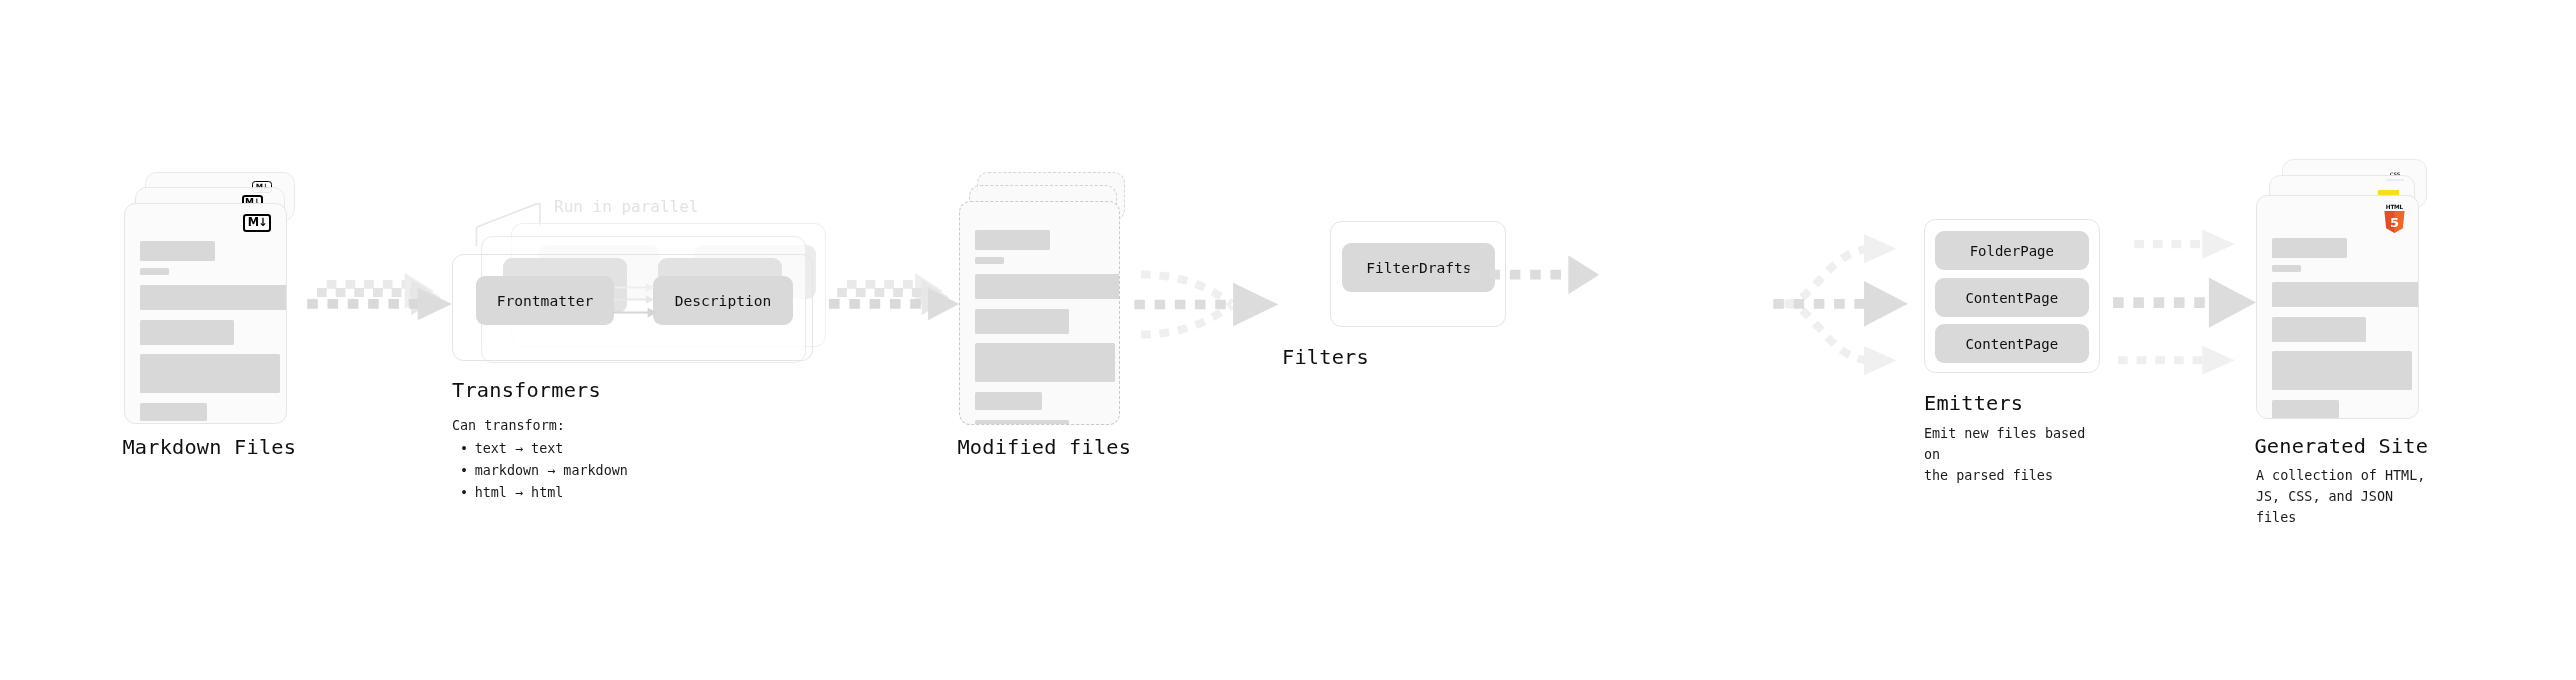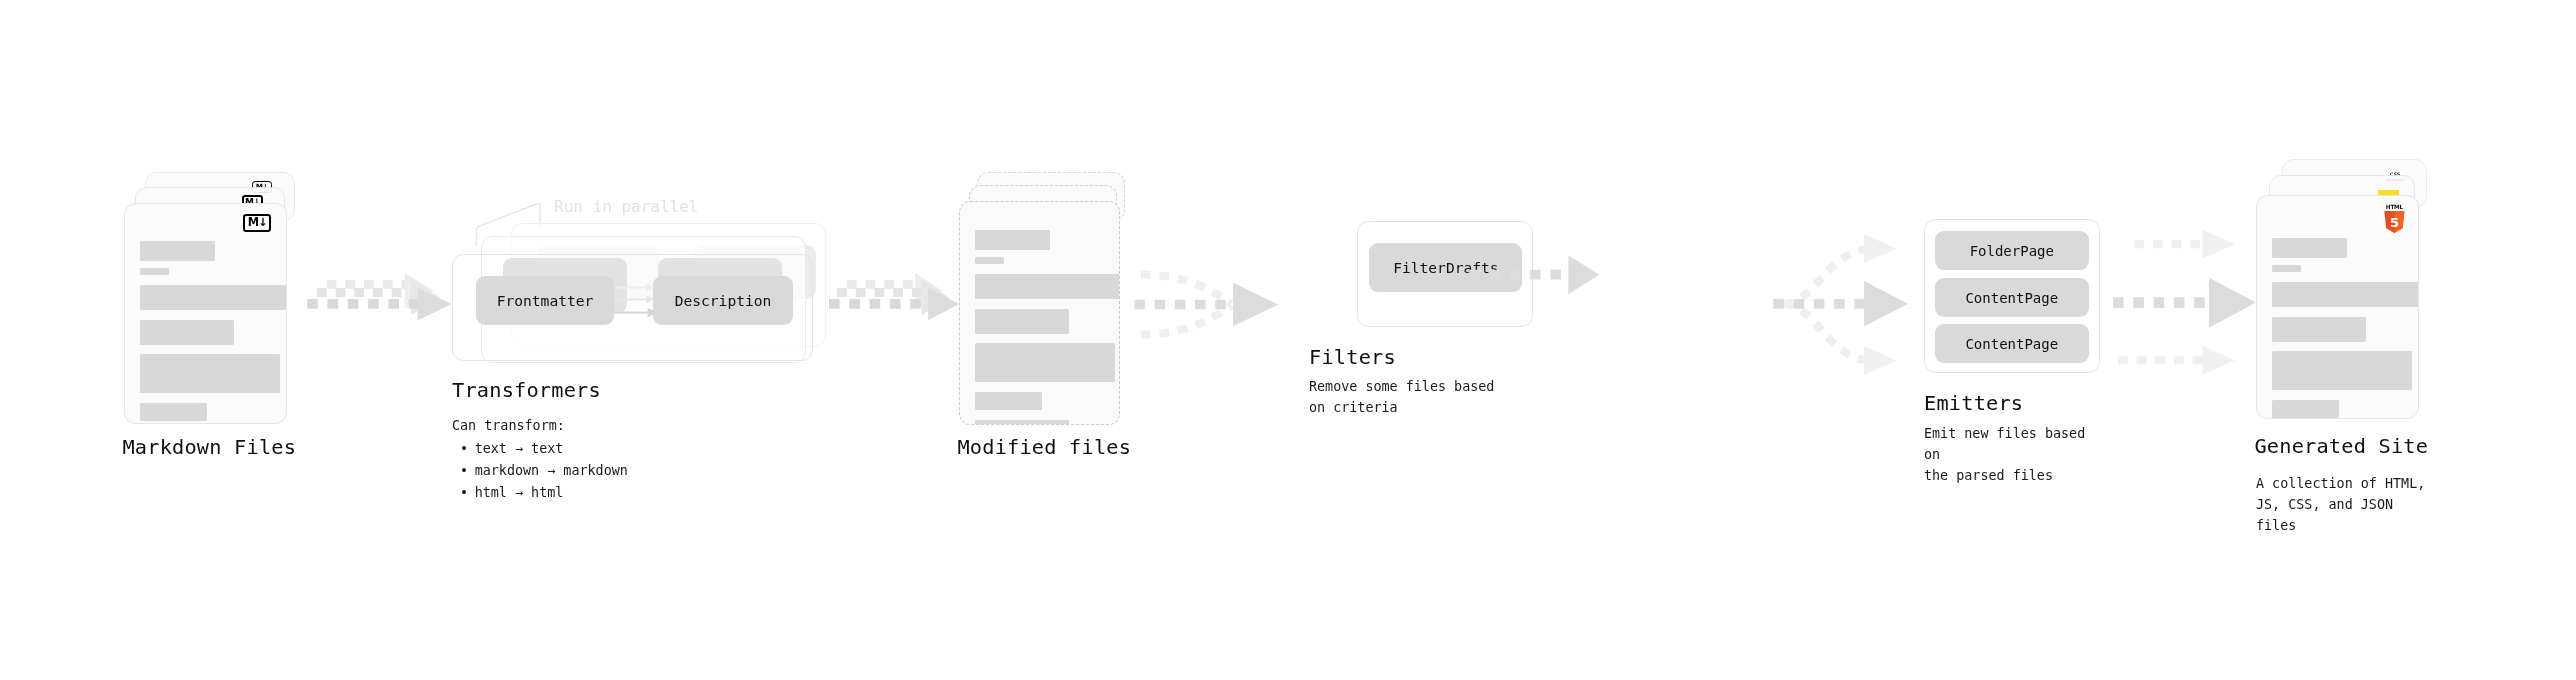--- a/index.html
+++ b/index.html
@@ -285,27 +285,25 @@
     <div class="title" style="position:absolute; left:-1.6px; top:263px;">Modified files</div>
   </div>
 
   <svg class="arrow-svg" style="left:1134px; top:260px; width:148px; height:89px;" viewBox="0 0 182 110">
     <path d="M8 18 C60 18, 92 34, 120 54" stroke="#efefef" stroke-width="10" stroke-dasharray="12 11" fill="none"></path>
     <path d="M8 92 C60 92, 92 76, 120 56" stroke="#efefef" stroke-width="10" stroke-dasharray="12 11" fill="none"></path>
     <line x1="0" y1="55" x2="130" y2="55" stroke="#dcdcdc" stroke-width="12" stroke-dasharray="13 12"></line>
     <polygon points="122,28 178,55 122,82" fill="#dcdcdc"></polygon>
   </svg>
 
-  <div class="node" style="left:1309px; top:221px;padding-left:48px;">
+  <div class="node" style="left:1282px; top:221px;padding-left:48px;">
     <div class="panel" style="position:relative; left:0; top:0; width:176px; height:106px;">
       <div class="pill" style="left:11.4px; top:21px; width:153px; height:49px;">FilterDrafts</div>
     </div>
     <div class="title" style="position:absolute; left:0px; top:124px;">Filters</div>
-    <div class="desc" style="position:absolute; left:0px; top:156px;">Remove some files based
-on criteria</div>
   </div>
 
   <svg class="arrow-svg" style="left:1469px; top:260px; width:132px; height:65px;" viewBox="0 0 162 80">
     <line x1="0" y1="18" x2="130" y2="18" stroke="#dcdcdc" stroke-width="12" stroke-dasharray="13 12"></line>
     <polygon points="122,-6 160,18 122,42" fill="#dcdcdc"></polygon>
   </svg>
 
 
   <svg class="arrow-svg" style="left:1773px; top:226px; width:153px; height:154px;" viewBox="0 0 188 190">
     <path d="M14 96 C50 96, 66 32, 118 28" stroke="#efefef" stroke-width="10" stroke-dasharray="12 11" fill="none"></path>
@@ -360,18 +358,18 @@
             <div class="skel" style="width: 75px; height: 19.5px; margin-top: 0px;"></div>
             <div class="skel" style="width: 29px; height: 7.3px; margin-top: 7.3px;"></div>
             <div class="skel" style="width: 159px; height: 25px; margin-top: 9.8px;"></div>
             <div class="skel" style="width: 94px; height: 25px; margin-top: 9.8px;"></div>
             <div class="skel" style="width: 140px; height: 39px; margin-top: 9.8px;"></div>
             <div class="skel" style="width: 67px; height: 18px; margin-top: 9.8px;"></div>
           </div>
       </div>
     </div>
     <div class="title" style="position:absolute; left:-1.6px; top:275px;">Generated Site</div>
-    <div class="desc" style="position:absolute; left:0px; top:307px;margin-top:8px;">A collection of HTML,
+    <div class="desc" style="position:absolute; left:0px; top:307px;">A collection of HTML,
 JS, CSS, and JSON files</div>
   </div>
 
 </div>
 
 
 </body></html>

